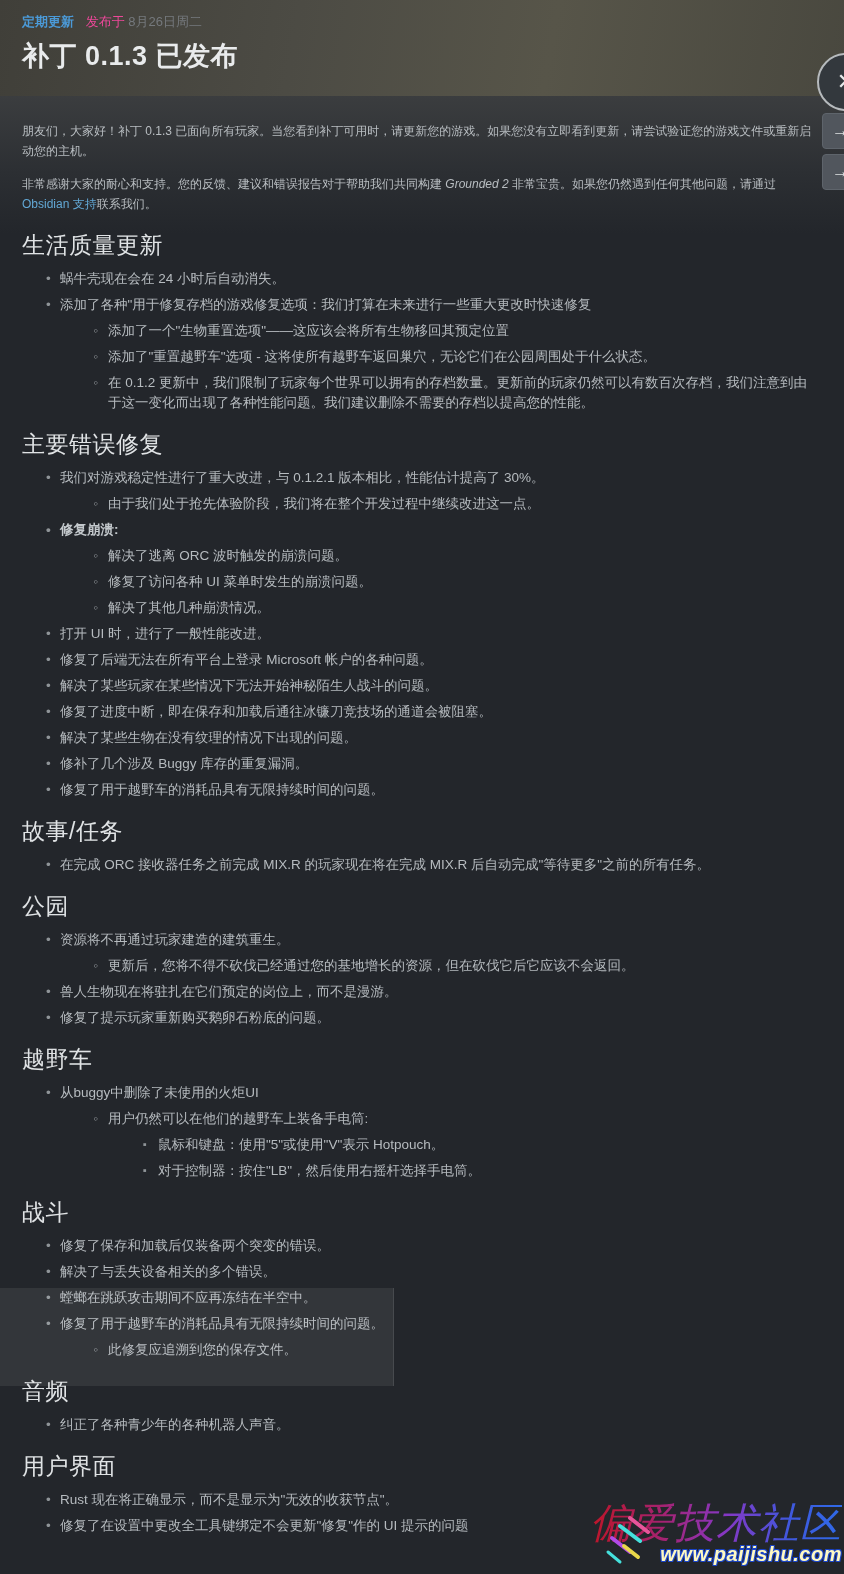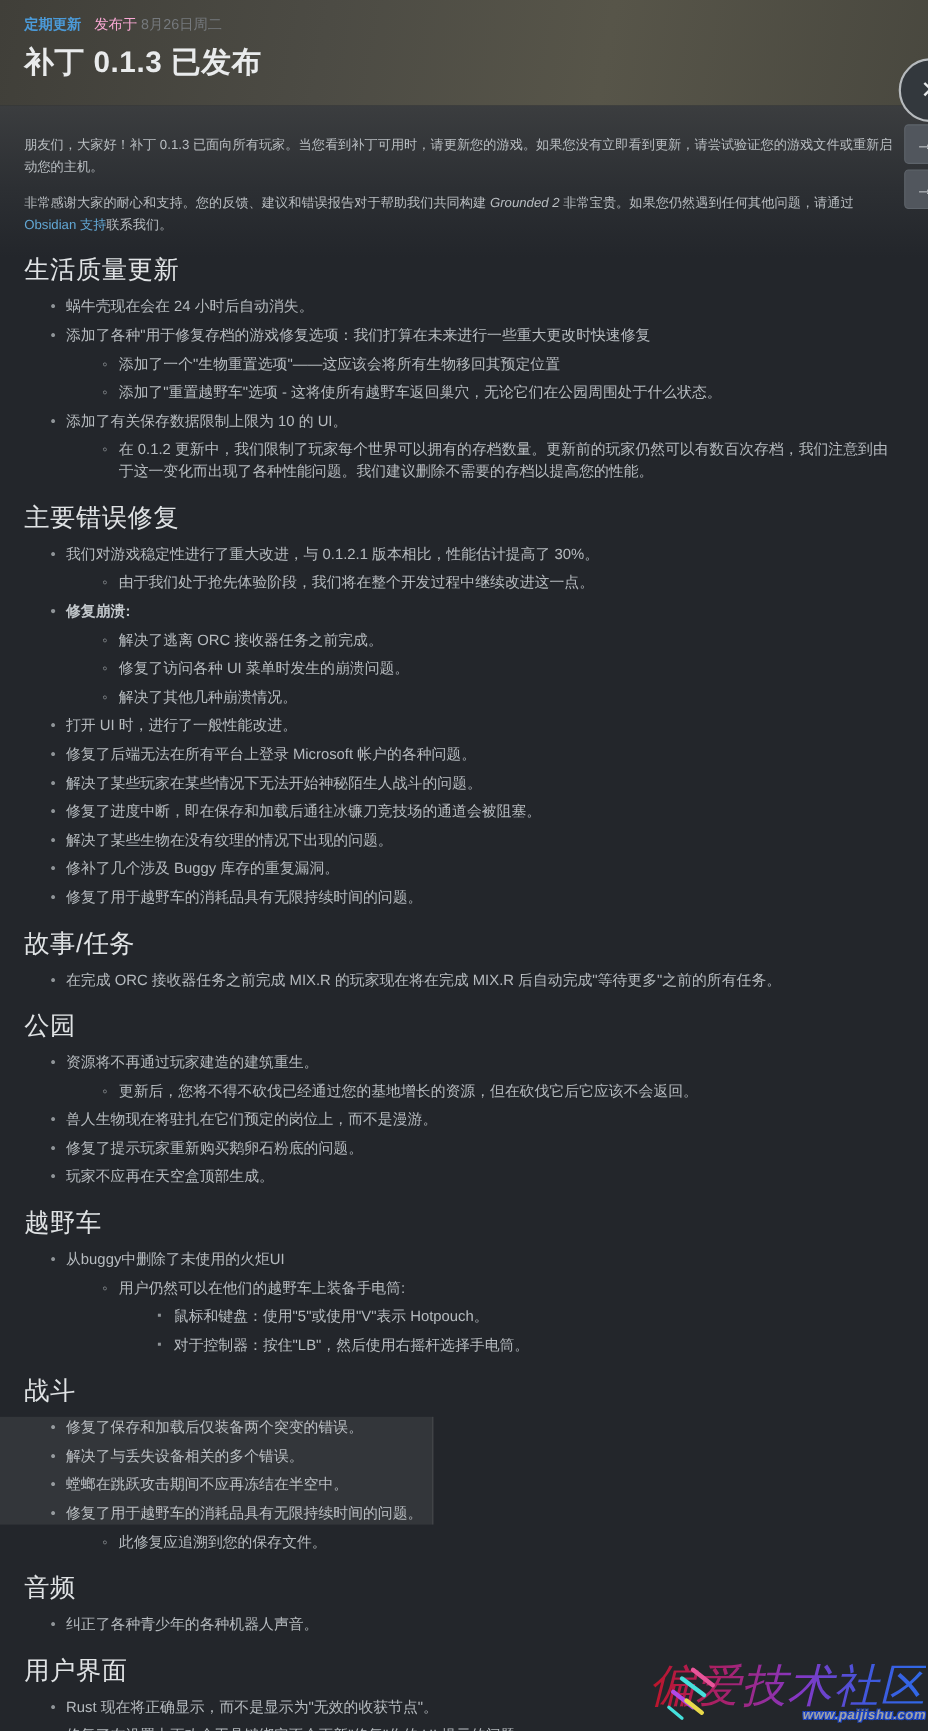--- a/index.html
+++ b/index.html
@@ -14,21 +14,21 @@
     position:absolute; top:0; left:0; width:100%; height:96px;
     background:linear-gradient(100deg,#403f39 0%,#4c4b44 35%,#575549 65%,#49483f 100%);
   }
   .hero-fade {
     position:absolute; top:96px; left:0; width:100%; height:138px;
     background:linear-gradient(to bottom,#3b3d3f 0%,#2c2f33 55%,#23262b 100%);
   }
   .content { position:relative; z-index:2; padding:0 30px 0 22px; }
   .meta { padding-top:13px; font-size:13px; }
   .meta .cat { color:#4b9ad8; font-weight:bold; margin-right:8px; }
-  .meta .pub { color:#f9a8d4; }
+  .meta .pub { color:#ec4899; }
   .meta .date { color:#75797d; }
   .title { margin-top:7px; font-size:27px; line-height:36px; color:#e9ebec; font-weight:700; letter-spacing:0.5px; }
   .intro { margin-top:47px; }
   .intro p { font-size:12px; line-height:20px; color:#b9bec2; margin-bottom:13px; }
   .intro .em { font-style:italic; }
   .link { color:#62a7d4; cursor:pointer; }
   
   .section { margin-top:16px; }
   .section h2 { font-size:23px; line-height:30px; font-weight:400; color:#e0e3e5; margin-bottom:9px; letter-spacing:0.5px; }
   .li { position:relative; font-size:13.5px; line-height:20px; margin:6px 0; color:#b6bbbf; }
@@ -61,21 +61,21 @@
   .nav-btn.n2 { top:154px; }
   
   .watermark { position:absolute; z-index:5; right:2px; bottom:8px; width:260px; text-align:right; pointer-events:none; }
   .wm-text {
     font-size:41px; font-weight:normal; font-style:italic; letter-spacing:1px; line-height:44px;
     background:linear-gradient(90deg,#c01420 0%,#a6226e 30%,#8637c4 55%,#3f58dd 80%,#2f6ae8 100%);
     -webkit-background-clip:text; background-clip:text; color:transparent;
     font-family:"DejaVu Serif","Liberation Serif",serif;
   }
   .wm-url {
-    margin-top:-2px; font-size:12px; font-weight:bold; font-style:italic; color:#a3a3a3;
+    margin-top:-2px; font-size:20px; font-weight:bold; font-style:italic; color:#fef9c3;
     text-shadow:-1px -1px 0 #1b45c8, 1px -1px 0 #1b45c8, -1px 1px 0 #1b45c8, 1px 1px 0 #1b45c8;
     letter-spacing:0.5px;
   }
   .wm-streaks { position:absolute; left:22px; bottom:-2px; }
 </style>
 </head>
 <body>
 
 <div class="page">
   <div class="hero-top"></div>
@@ -94,50 +94,48 @@
       <p><span>非常感谢大家的耐心和支持。您的反馈、建议和错误报告对于帮助我们共同构建 </span><span class="em">Grounded 2</span><span> 非常宝贵。如果您仍然遇到任何其他问题，请通过 </span><span class="link">Obsidian 支持</span><span>联系我们。</span></p>
     </div>
 
     <div id="sections">
         <div class="section">
           <h2>生活质量更新</h2>
           <div class="li l1">蜗牛壳现在会在 24 小时后自动消失。</div>
           <div class="li l1">添加了各种"用于修复存档的游戏修复选项：我们打算在未来进行一些重大更改时快速修复</div>
           <div class="li l2">添加了一个"生物重置选项"——这应该会将所有生物移回其预定位置</div>
           <div class="li l2">添加了"重置越野车"选项 - 这将使所有越野车返回巢穴，无论它们在公园周围处于什么状态。</div>
-          <div class="li l1">添加了有关保存数据限制上限为 10 的 UI。</div>
           <div class="li l2">在 0.1.2 更新中，我们限制了玩家每个世界可以拥有的存档数量。更新前的玩家仍然可以有数百次存档，我们注意到由于这一变化而出现了各种性能问题。我们建议删除不需要的存档以提高您的性能。</div>
         </div>
         <div class="section">
           <h2>主要错误修复</h2>
           <div class="li l1">我们对游戏稳定性进行了重大改进，与 0.1.2.1 版本相比，性能估计提高了 30%。</div>
           <div class="li l2">由于我们处于抢先体验阶段，我们将在整个开发过程中继续改进这一点。</div>
           <div class="li l1 bold">修复崩溃:</div>
-          <div class="li l2">解决了逃离 ORC 接收器任务之前完成。</div>
+          <div class="li l2">解决了逃离 ORC 波时触发的崩溃问题。</div>
           <div class="li l2">修复了访问各种 UI 菜单时发生的崩溃问题。</div>
           <div class="li l2">解决了其他几种崩溃情况。</div>
           <div class="li l1">打开 UI 时，进行了一般性能改进。</div>
           <div class="li l1">修复了后端无法在所有平台上登录 Microsoft 帐户的各种问题。</div>
           <div class="li l1">解决了某些玩家在某些情况下无法开始神秘陌生人战斗的问题。</div>
           <div class="li l1">修复了进度中断，即在保存和加载后通往冰镰刀竞技场的通道会被阻塞。</div>
           <div class="li l1">解决了某些生物在没有纹理的情况下出现的问题。</div>
           <div class="li l1">修补了几个涉及 Buggy 库存的重复漏洞。</div>
           <div class="li l1">修复了用于越野车的消耗品具有无限持续时间的问题。</div>
         </div>
         <div class="section">
           <h2>故事/任务</h2>
           <div class="li l1">在完成 ORC 接收器任务之前完成 MIX.R 的玩家现在将在完成 MIX.R 后自动完成"等待更多"之前的所有任务。</div>
         </div>
         <div class="section">
           <h2>公园</h2>
           <div class="li l1">资源将不再通过玩家建造的建筑重生。</div>
           <div class="li l2">更新后，您将不得不砍伐已经通过您的基地增长的资源，但在砍伐它后它应该不会返回。</div>
           <div class="li l1">兽人生物现在将驻扎在它们预定的岗位上，而不是漫游。</div>
           <div class="li l1">修复了提示玩家重新购买鹅卵石粉底的问题。</div>
-          <div class="li l1">玩家不应再在天空盒顶部生成。</div>
         </div>
         <div class="section">
           <h2>越野车</h2>
           <div class="li l1">从buggy中删除了未使用的火炬UI</div>
           <div class="li l2">用户仍然可以在他们的越野车上装备手电筒:</div>
           <div class="li l3">鼠标和键盘：使用"5"或使用"V"表示 Hotpouch。</div>
           <div class="li l3">对于控制器：按住"LB"，然后使用右摇杆选择手电筒。</div>
         </div>
         <div class="section">
           <h2>战斗</h2>

